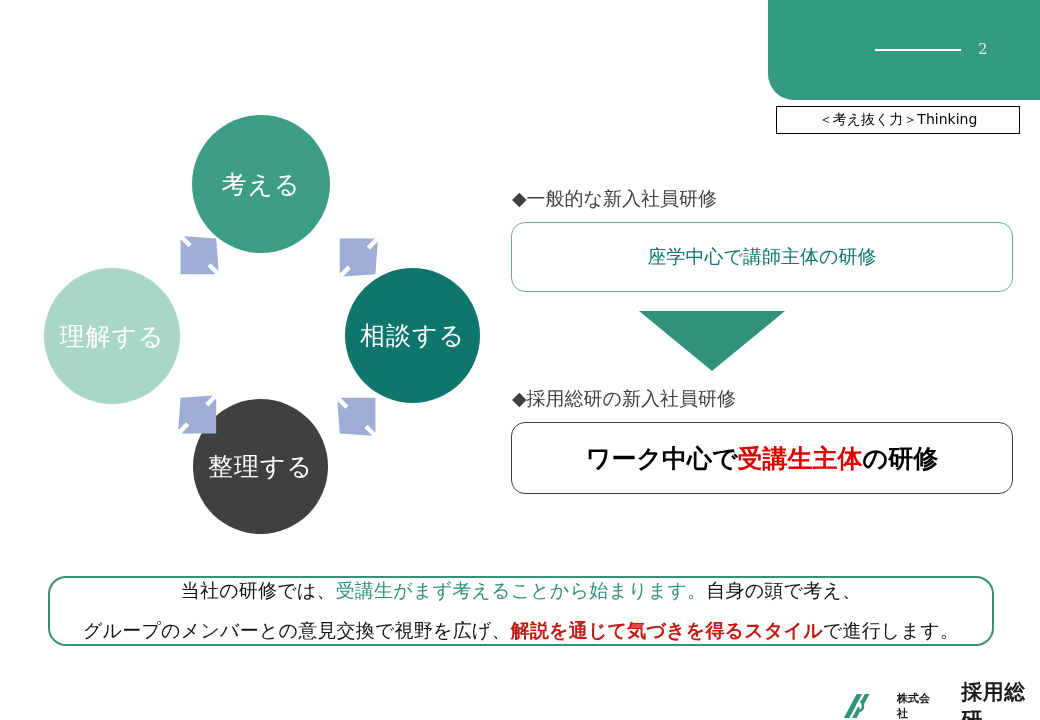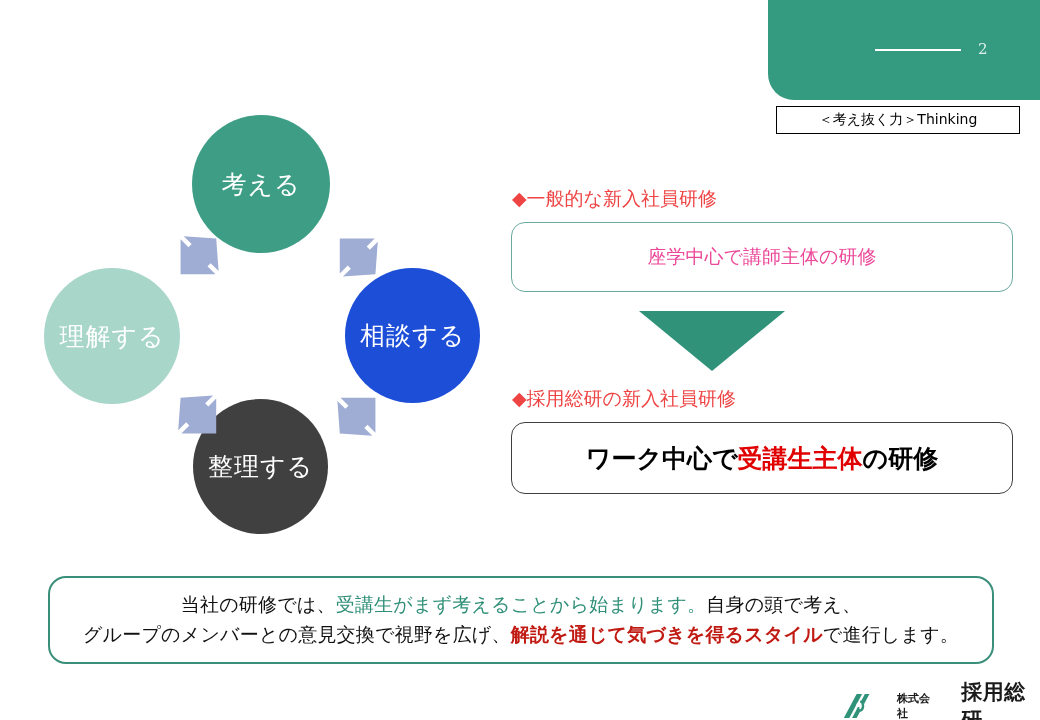--- a/index.html
+++ b/index.html
@@ -87,59 +87,59 @@
     display: flex;
     align-items: center;
     justify-content: center;
     color: #ffffff;
     font-size: 25px;
     letter-spacing: 1px;
     white-space: nowrap;
     font-family: Liberation Mono, monospace;
   }
   .circle-top    { width: 138px; height: 138px; left: 162px; top: 5px;   background: #3d9e85; }
-  .circle-right  { width: 135px; height: 135px; left: 315px; top: 158px; background: #1d4ed8; text-align: center; }
+  .circle-right  { width: 135px; height: 135px; left: 315px; top: 158px; background: #0f766e; text-align: center; }
   .circle-bottom { width: 135px; height: 135px; left: 163px; top: 289px; background: #404040; }
   .circle-left   { width: 136px; height: 136px; left: 14px;  top: 158px; background: #a8d6c8; }
 
   .arrow {
     position: absolute;
     width: 56px;
     height: 56px;
   }
   .arrow svg { display: block; width: 100%; height: 100%; }
   .arrow-tr { left: 300px; top: 118px; transform: rotate(45deg); }
   .arrow-br { left: 300px; top: 278px; transform: rotate(135deg); }
   .arrow-bl { left: 140px; top: 278px; transform: rotate(225deg); }
   .arrow-tl { left: 140px; top: 118px; transform: rotate(315deg); }
 
   
   .section-heading {
     position: absolute;
     font-size: 19px;
-    color: #ef4444;
+    color: #404040;
     white-space: nowrap;
   }
   .heading-general { top: 186px; left: 512px; }
   .heading-ours    { top: 386px; left: 512px; }
 
   .content-box {
     position: absolute;
     border: 1.6px solid #6aa9a0;
     border-radius: 14px;
     background: #ffffff;
     box-sizing: border-box;
     display: flex;
     align-items: center;
     justify-content: center;
     white-space: nowrap;
   }
   .box-general {
     top: 222px; left: 511px; width: 502px; height: 70px;
-    font-size: 19px; color: #ec4899;
+    font-size: 19px; color: #0f766e;
   }
   .box-ours {
     top: 422px; left: 511px; width: 502px; height: 72px;
     border: 1.8px solid #3f3f3f;
     font-size: 25px; font-weight: bold; color: #000000;
   }
   .hl-red { color: #e00000; }
 
   .down-arrow {
     position: absolute;
@@ -149,29 +149,29 @@
     height: 60px;
   }
   .down-arrow svg { display: block; width: 100%; height: 100%; }
 
   
   .note-box {
     position: absolute;
     top: 576px;
     left: 48px;
     width: 946px;
-    height: 88px;
+    height: 70px;
     border: 2px solid #3a8f7a;
     border-radius: 18px;
     background: #ffffff;
     box-sizing: border-box;
     display: flex;
     flex-direction: column;
     align-items: center;
-    justify-content: center;
+    justify-content: space-between;
     gap: 4px;
   }
   .note-line {
     font-size: 19px;
     color: #111111;
     white-space: nowrap;
     letter-spacing: 0.2px;
   }
   .note-teal { color: #2f8f78; }
   .note-red  { color: #c01a12; font-weight: bold; }

